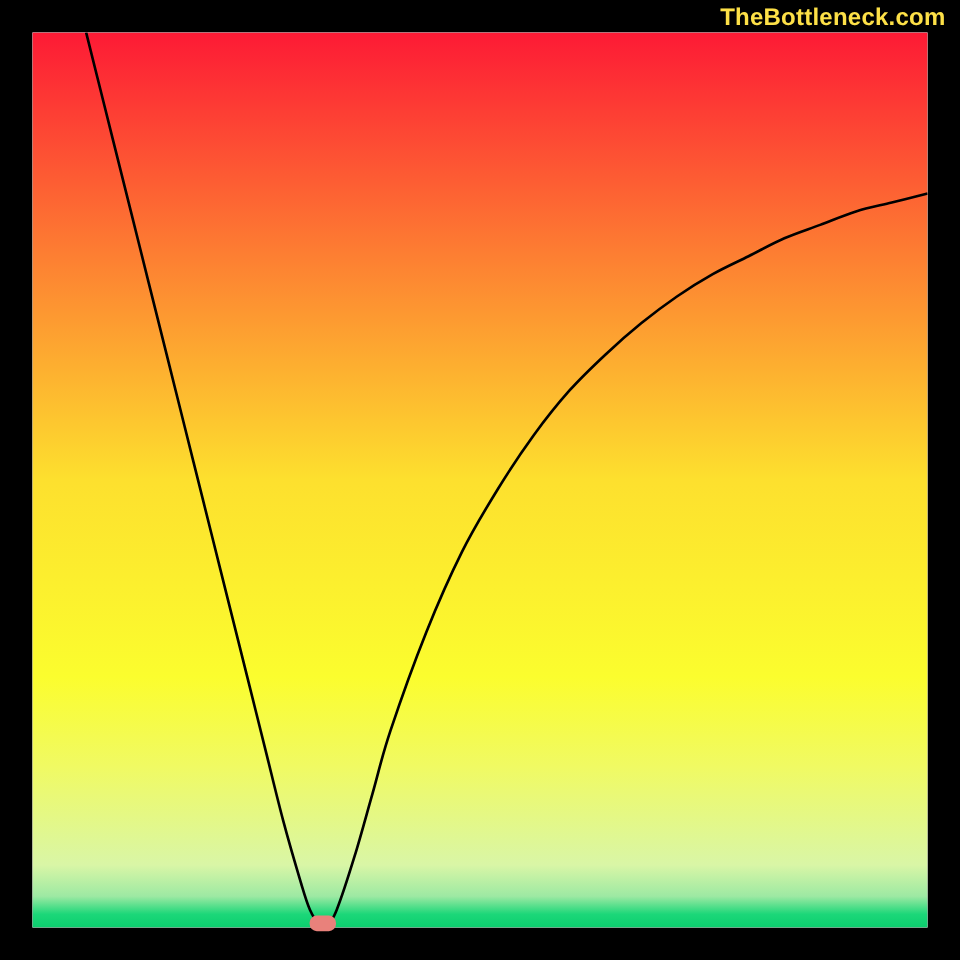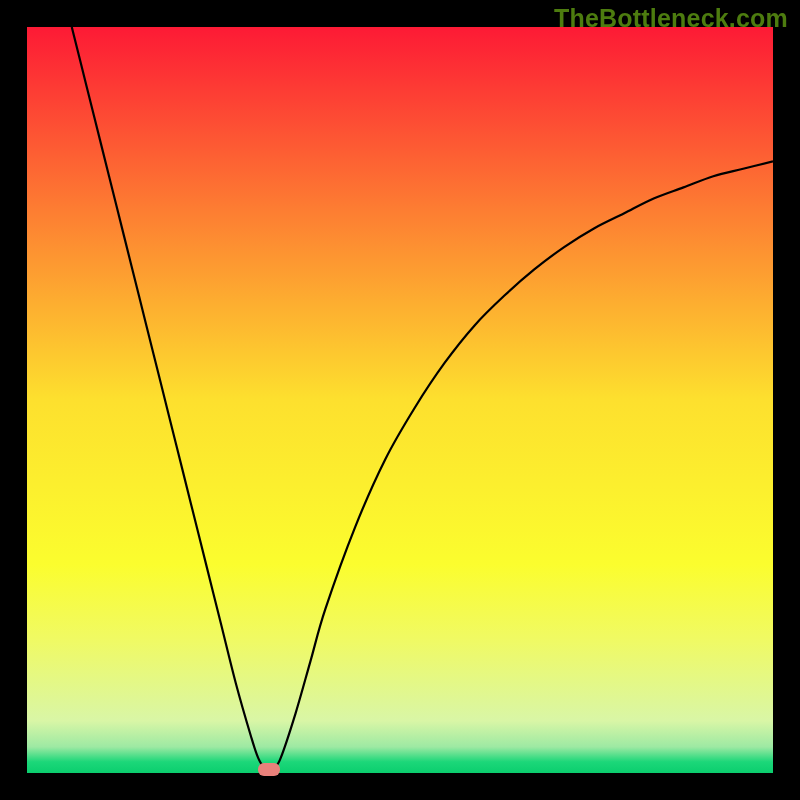--- a/index.html
+++ b/index.html
@@ -23,22 +23,22 @@
     position: absolute;
     left: 0;
     top: 0;
     width: 746px;
     height: 746px;
   }
   .attribution {
     position: absolute;
     top: 4px;
     right: 12px;
-    color: #4d7c0f;
-    font-size: 25px;
+    color: #fde047;
+    font-size: 20px;
     font-weight: 600;
     letter-spacing: 0.2px;
   }
   .marker {
     position: absolute;
     width: 22px;
     height: 13px;
     border-radius: 6px;
     background: #e9817b;
   }

